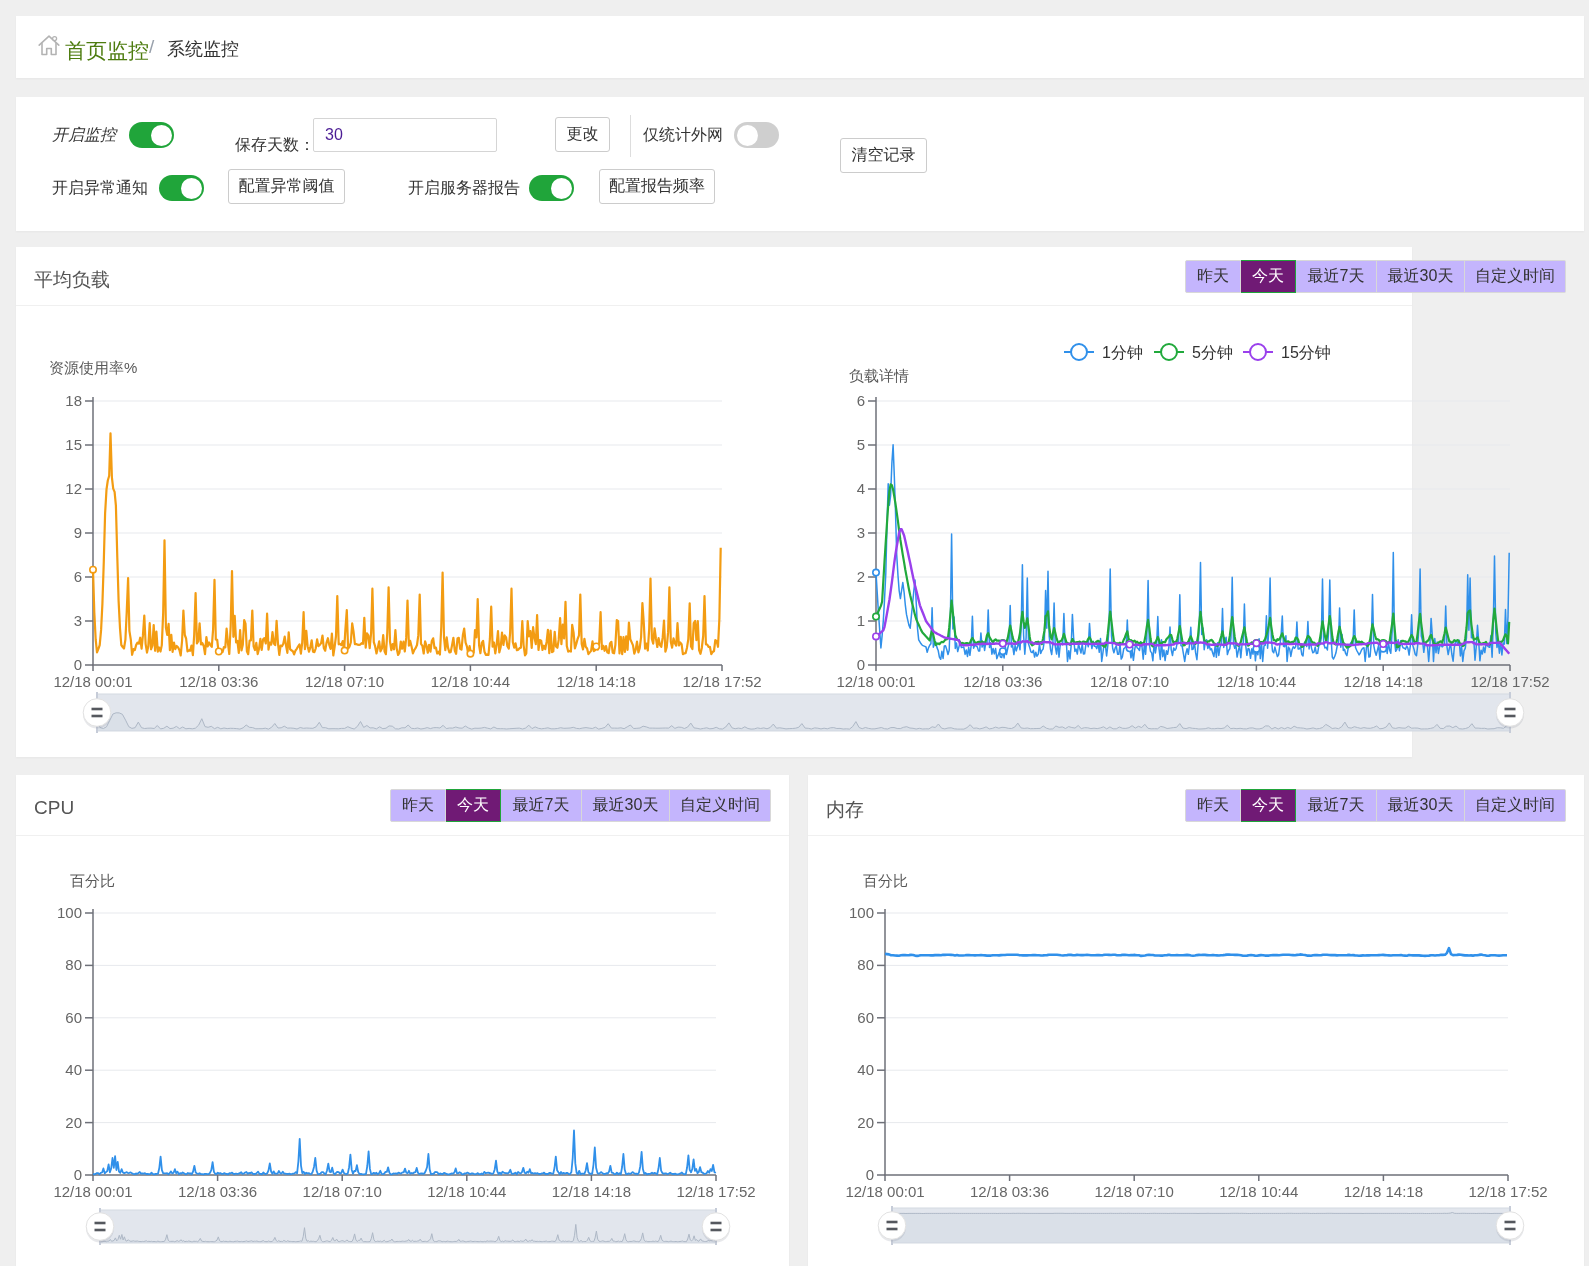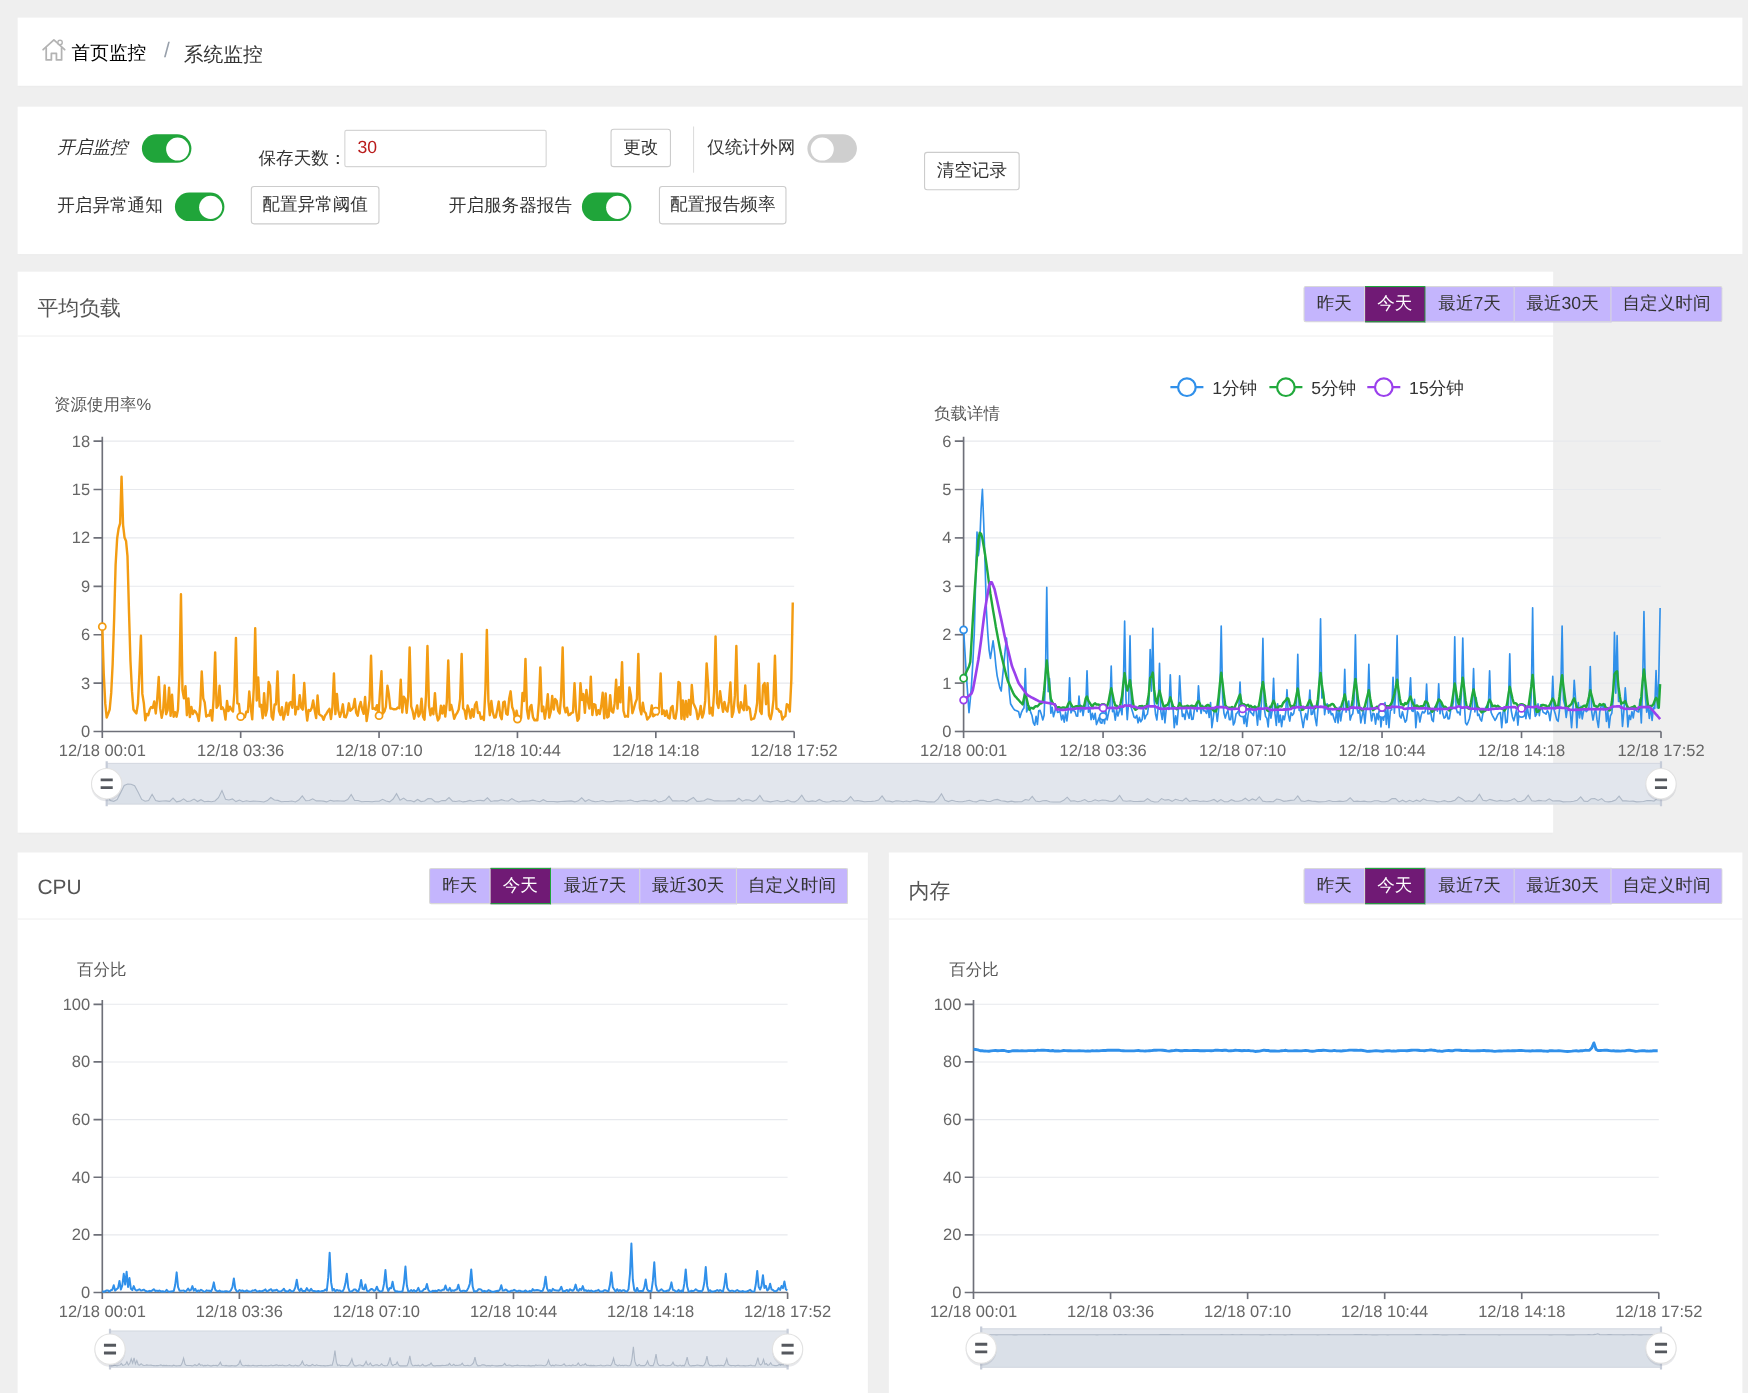--- a/index.html
+++ b/index.html
@@ -24,32 +24,32 @@
 </style>
 </head>
 <body>
 
 <div class="card" style="left:16px;top:16px;width:1568px;height:62px;">
   <svg width="24" height="24" style="left:21px;top:17px;" viewBox="0 0 24 24">
     <path d="M2.2 12.2 L12 3.2 L21.8 12.2" fill="none" stroke="#b3b3b3" stroke-width="1.6" stroke-linecap="round" stroke-linejoin="round"></path>
     <path d="M5 10.5 L5 21.5 L9.7 21.5 L9.7 15.5 L14.3 15.5 L14.3 21.5 L19 21.5 L19 10.5" fill="none" stroke="#b3b3b3" stroke-width="1.6" stroke-linecap="round" stroke-linejoin="round"></path>
     <circle cx="17.6" cy="5.6" r="2" fill="#fff" stroke="#b3b3b3" stroke-width="1.3"></circle>
   </svg>
-  <span style="position:absolute;left:49px;top:21px;font-size:17px;color:#000000;text-align:right;">首页监控</span>
+  <span style="position:absolute;left:49px;top:21px;font-size:21px;color:#4d7c0f;text-align:right;">首页监控</span>
   <span style="position:absolute;left:133px;top:20px;font-size:19px;color:#98a0ab;">/</span>
   <span style="position:absolute;left:151px;top:21px;font-size:18px;color:#333;">系统监控</span>
 </div>
 
 <div class="card" style="left:16px;top:97px;width:1568px;height:134px;">
   <span class="lbl" style="left:36px;top:25px;font-style:italic;">开启监控</span>
   <div class="tg on" style="left:113px;top:25px;">
       <div class="knob"></div>
     </div>
   <span class="lbl" style="left:219px;top:10px;margin-top:25px;">保存天数：</span>
-  <div style="position:absolute;left:297px;top:21px;width:184px;height:34px;border:1px solid #d5d5d5;border-radius:2px;background:#fff;font-size:16px;color:#b91c1c;line-height:32px;padding-left:11px;">30</div>
+  <div style="position:absolute;left:297px;top:21px;width:184px;height:34px;border:1px solid #d5d5d5;border-radius:2px;background:#fff;font-size:16px;color:#4c1d95;line-height:32px;padding-left:11px;">30</div>
   <div class="btn" style="left:495px;top:20px;width:55px;height:35px;margin-left:44px;">更改</div>
   <div style="position:absolute;left:614px;top:18px;width:1px;height:42px;background:#ddd;"></div>
   <span class="lbl" style="left:627px;top:25px;">仅统计外网</span>
   <div class="tg off" style="left:718px;top:25px;">
       <div class="knob"></div>
     </div>
   <div class="btn" style="left:824px;top:20px;width:87px;height:35px;margin-top:21px;">清空记录</div>
 
   <span class="lbl" style="left:36px;top:78px;">开启异常通知</span>
   <div class="tg on" style="left:143px;top:78px;">

